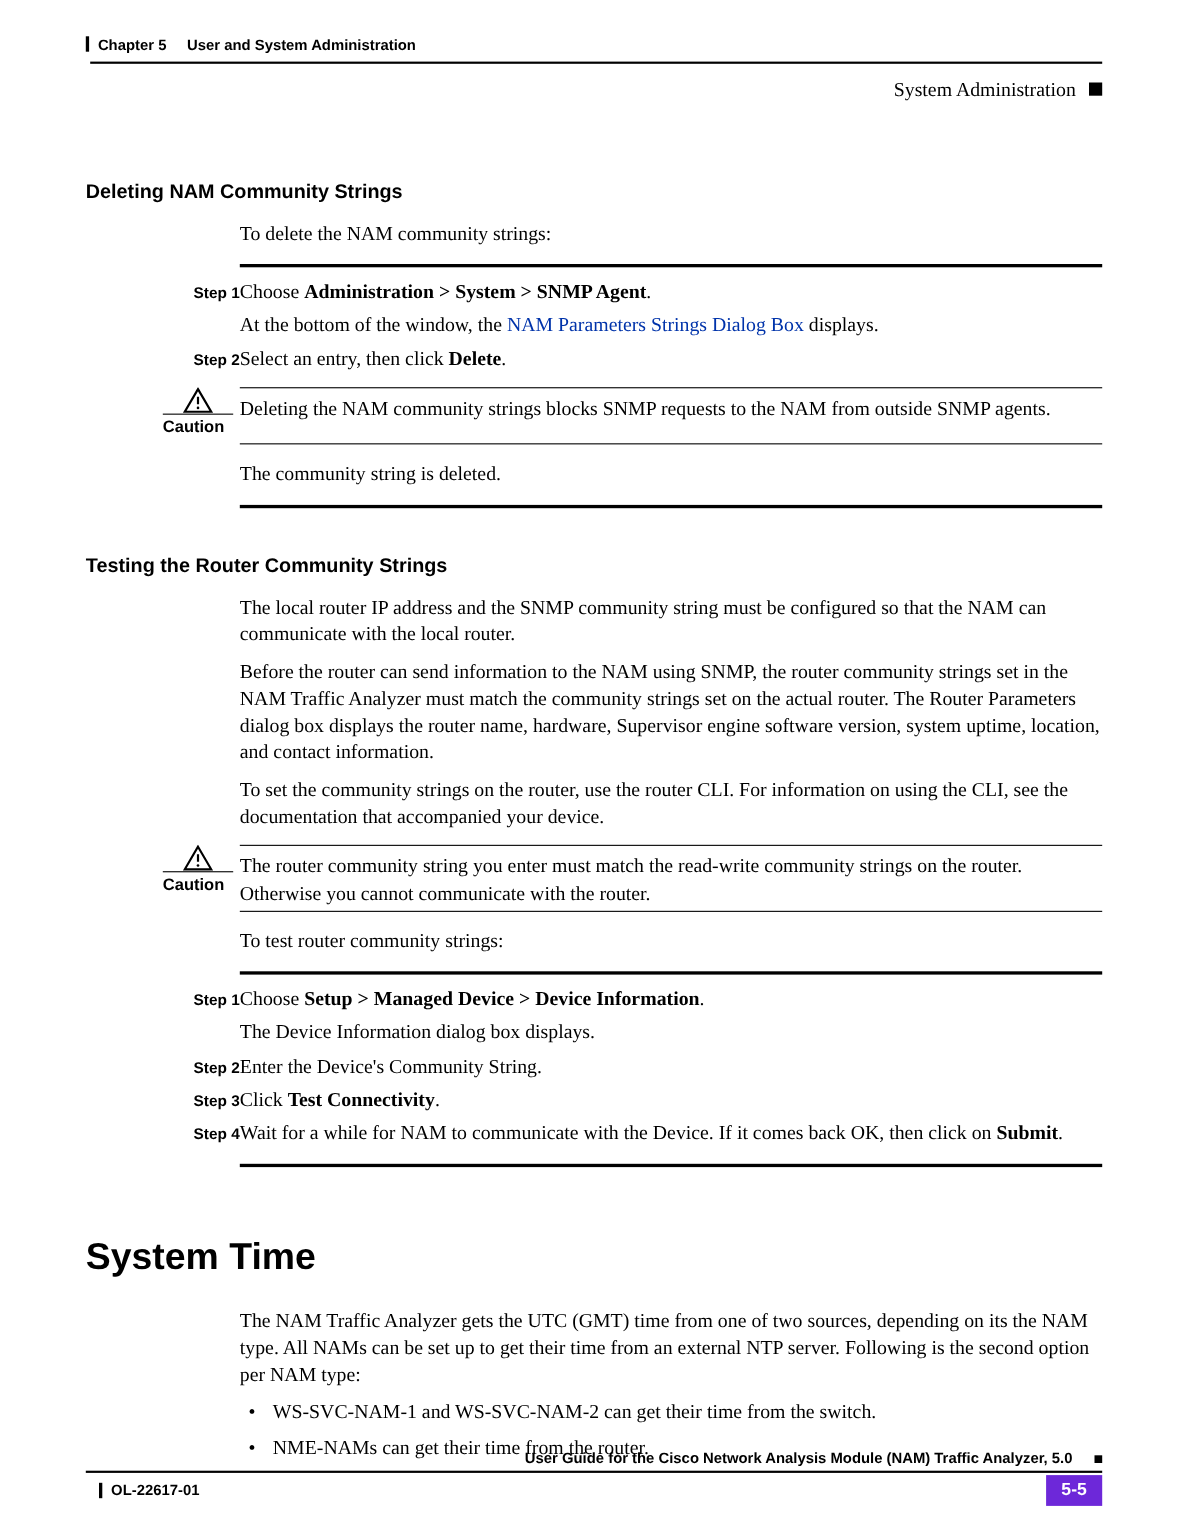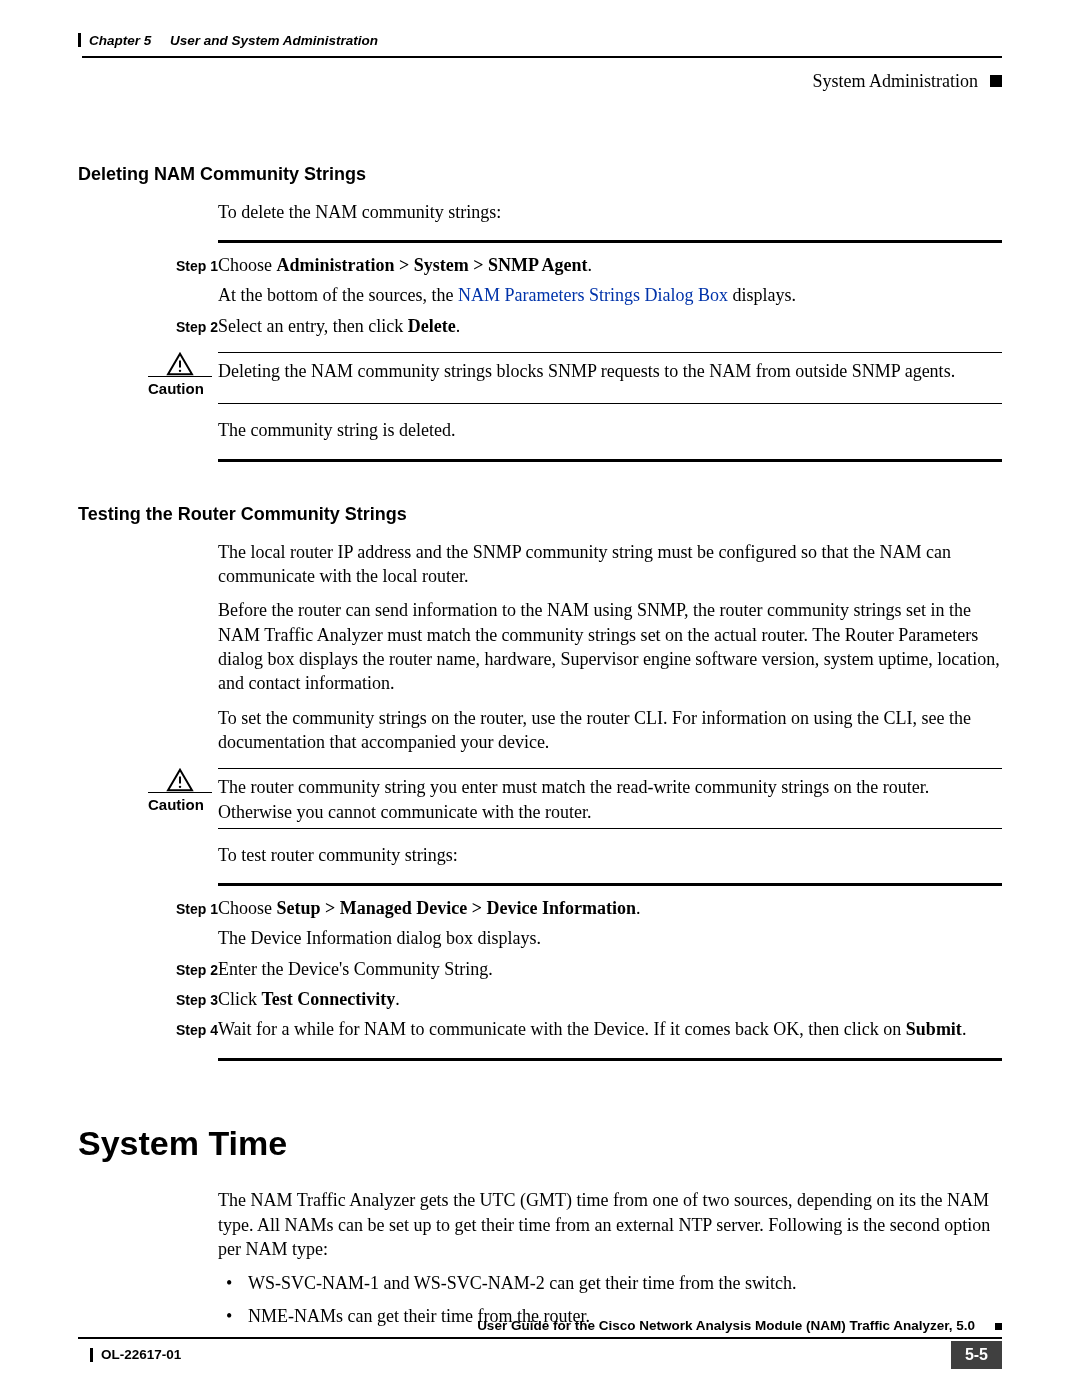--- a/index.html
+++ b/index.html
@@ -23,21 +23,20 @@
       margin-left: 4px;
       margin-right: 0;
     }
     .hdr {
       display: flex;
       justify-content: space-between;
       font-family: Arial, Helvetica, sans-serif;
       font-weight: bold;
       font-size: 13.5px;
       margin-bottom: 6px;
-      font-style: italic;
     }
     .hdr-left { display: flex; align-items: flex-start; }
     .hdr-left .bar { width: 3px; background: #000; height: 14px; margin-right: 8px; margin-top: 1px; }
     .hdr-right {
       display: flex; align-items: center; justify-content: flex-end;
       margin-top: 11px; gap: 12px;
     }
     .hdr-right .sq { width: 12px; height: 12px; background: #000; display: inline-block; }
     .section-h3 {
       font-family: Arial, Helvetica, sans-serif;
@@ -147,21 +146,21 @@
       margin-top: 2px;
       padding-left: 12px;
     }
     .footer-left {
       display: flex; align-items: center; gap: 8px;
       font-family: Arial, Helvetica, sans-serif;
       font-weight: bold; font-size: 13.5px;
     }
     .footer-left .bar { width: 3px; background: #000; height: 14px; }
     .page-badge {
-      background: #404040; color: #fff;
+      background: #6d28d9; color: #fff;
       font-family: Arial, Helvetica, sans-serif;
       font-weight: bold; font-size: 16px;
       padding: 3px 14px;
     }
   </style>
 </head>
 <body>
 
 <div class="page">
 
@@ -183,21 +182,21 @@
 
   <div class="section-h3">Deleting NAM Community Strings</div>
   <div class="body-indent body-p">To delete the NAM community strings:</div>
   <hr class="rule-thick">
 
   <div class="step-row">
     <div class="step-label">Step 1</div>
     <div class="step-body">
       <span>Choose </span><span class="bold">Administration &gt; System &gt; SNMP Agent</span><span>.</span>
       <div class="sub">
-        <span>At the bottom of the sources, the </span><span class="link">NAM Parameters Strings Dialog Box</span><span> displays.</span>
+        <span>At the bottom of the window, the </span><span class="link">NAM Parameters Strings Dialog Box</span><span> displays.</span>
       </div>
     </div>
   </div>
 
   <div class="step-row">
     <div class="step-label">Step 2</div>
     <div class="step-body">
       <span>Select an entry, then click </span><span class="bold">Delete</span><span>.</span>
     </div>
   </div>

